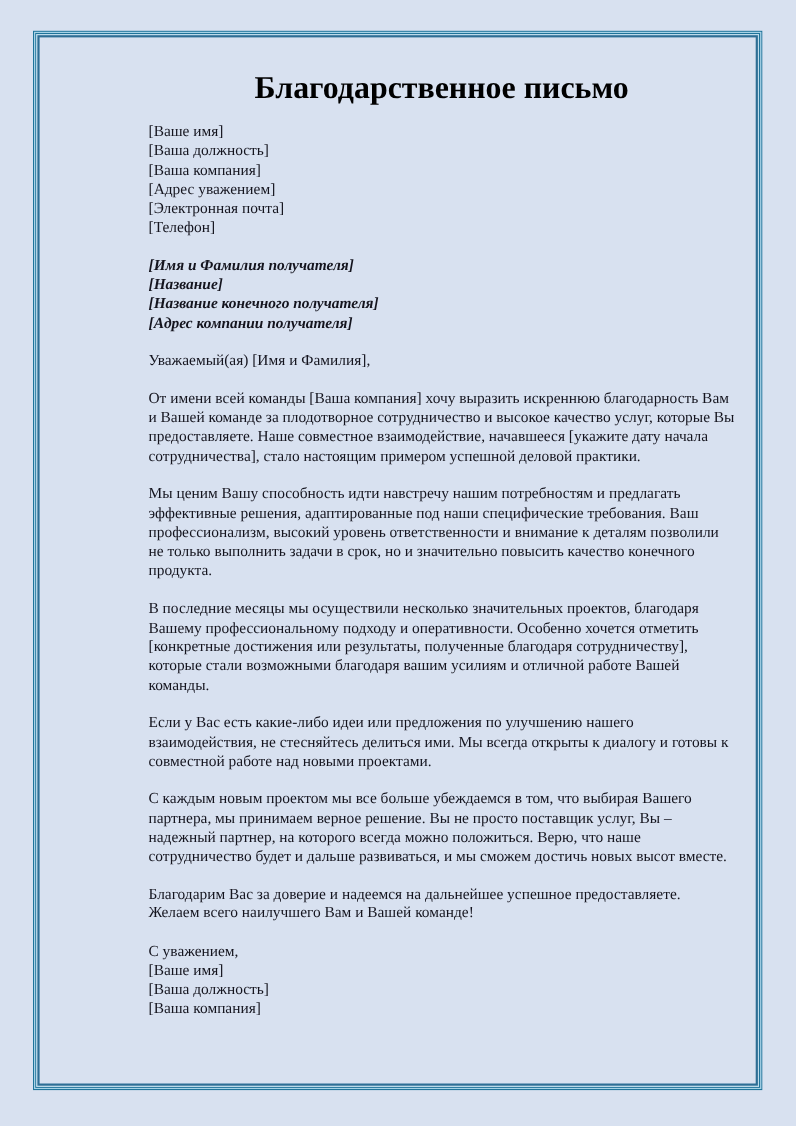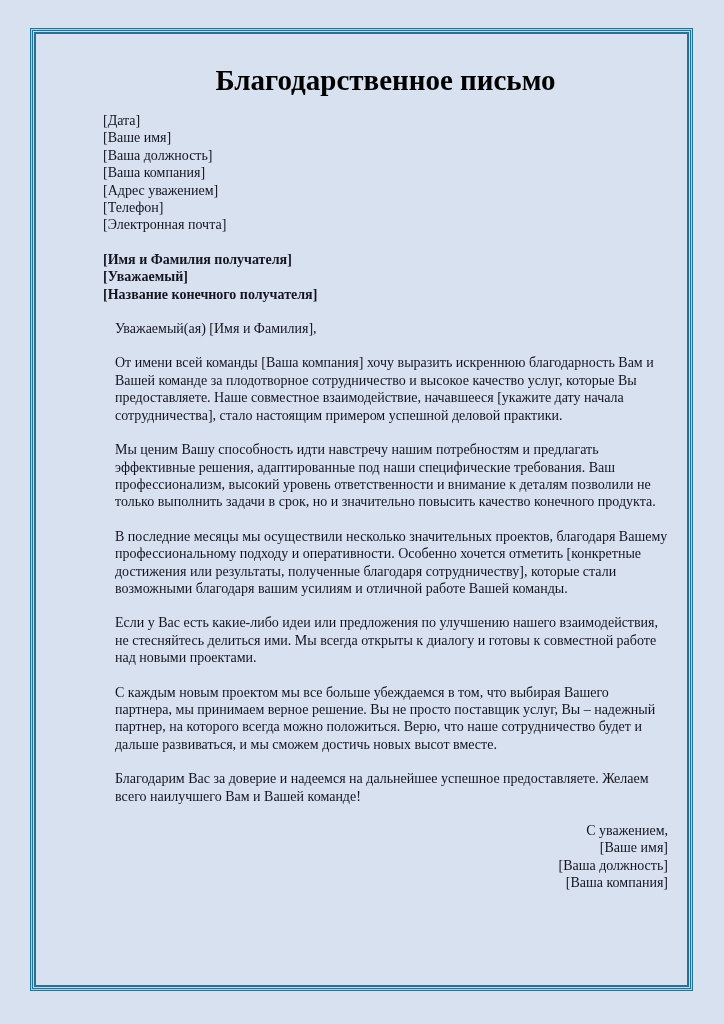--- a/index.html
+++ b/index.html
@@ -29,73 +29,73 @@
   .frame .s3 { border: 1px solid #1f749b; height: 100%; box-sizing: border-box; }
   .frame .s4 { border: 1px solid #bcdcec; height: 100%; box-sizing: border-box; }
   .frame .s5 { border: 2px solid #2d6e95; height: 100%; box-sizing: border-box; }
 
   .content {
     position: absolute;
     top: 34px;
     left: 37px;
     right: 38px;
     bottom: 40px;
-    padding: 30px 18px 0 66px;
+    padding: 30px 18px 0 98px;
     box-sizing: border-box;
     font-size: 14px;
     line-height: 17.4px;
     overflow: hidden;
   }
   h1.letter-title {
     font-size: 29px;
     line-height: 32px;
     font-weight: bold;
     text-align: center;
     color: #000;
     margin: 0 0 16px 0;
   }
   .block { margin: 0 0 17px 0; }
   .block div { white-space: pre-wrap; }
-  .bold { font-weight: bold; }
+  .bold { font-weight: bold; font-style: italic; }
   p.para {
-    margin: 0 0 17px 12px;
+    margin: 0 0 17px 0;
   }
-  .closing-block { margin: 0; text-align: right; }
+  .closing-block { margin: 0; }
 </style>
 </head>
 <body>
 
 <div class="frame">
   <div class="s2">
     <div class="s3">
       <div class="s4">
         <div class="s5"></div>
       </div>
     </div>
   </div>
 </div>
 
 <div class="content">
 
   <h1 class="letter-title">Благодарственное письмо</h1>
 
   <div class="block">
-    <div>[Дата]</div>
     <div>[Ваше имя]</div>
     <div>[Ваша должность]</div>
     <div>[Ваша компания]</div>
     <div>[Адрес уважением]</div>
+    <div>[Электронная почта]</div>
     <div>[Телефон]</div>
-    <div>[Электронная почта]</div>
   </div>
 
   <div class="block bold">
     <div>[Имя и Фамилия получателя]</div>
-    <div>[Уважаемый]</div>
+    <div>[Название]</div>
     <div>[Название конечного получателя]</div>
+    <div>[Адрес компании получателя]</div>
   </div>
 
   <p class="para">Уважаемый(ая) [Имя и Фамилия],</p>
 
   <p class="para">От имени всей команды [Ваша компания] хочу выразить искреннюю благодарность Вам и Вашей команде за плодотворное сотрудничество и высокое качество услуг, которые Вы предоставляете. Наше совместное взаимодействие, начавшееся [укажите дату начала сотрудничества], стало настоящим примером успешной деловой практики.</p>
   <p class="para">Мы ценим Вашу способность идти навстречу нашим потребностям и предлагать эффективные решения, адаптированные под наши специфические требования. Ваш профессионализм, высокий уровень ответственности и внимание к деталям позволили не только выполнить задачи в срок, но и значительно повысить качество конечного продукта.</p>
   <p class="para">В последние месяцы мы осуществили несколько значительных проектов, благодаря Вашему профессиональному подходу и оперативности. Особенно хочется отметить [конкретные достижения или результаты, полученные благодаря сотрудничеству], которые стали возможными благодаря вашим усилиям и отличной работе Вашей команды.</p>
   <p class="para">Если у Вас есть какие-либо идеи или предложения по улучшению нашего взаимодействия, не стесняйтесь делиться ими. Мы всегда открыты к диалогу и готовы к совместной работе над новыми проектами.</p>
   <p class="para">С каждым новым проектом мы все больше убеждаемся в том, что выбирая Вашего партнера, мы принимаем верное решение. Вы не просто поставщик услуг, Вы – надежный партнер, на которого всегда можно положиться. Верю, что наше сотрудничество будет и дальше развиваться, и мы сможем достичь новых высот вместе.</p>
   <p class="para">Благодарим Вас за доверие и надеемся на дальнейшее успешное предоставляете. Желаем всего наилучшего Вам и Вашей команде!</p>

